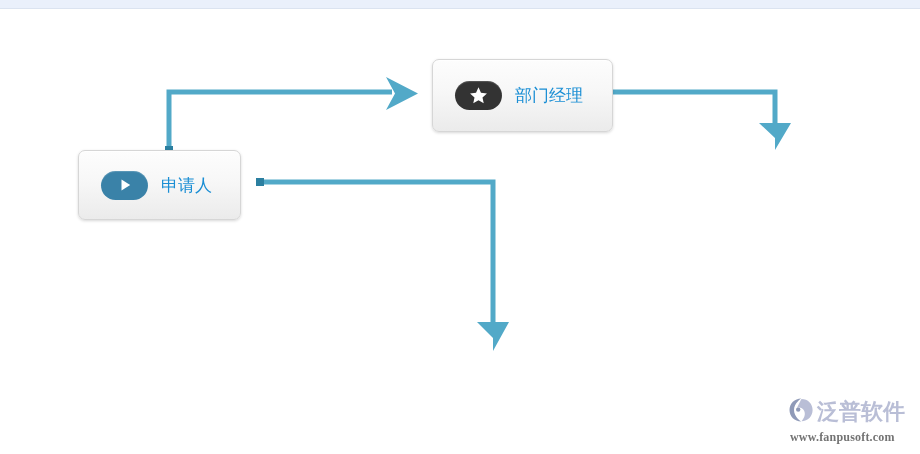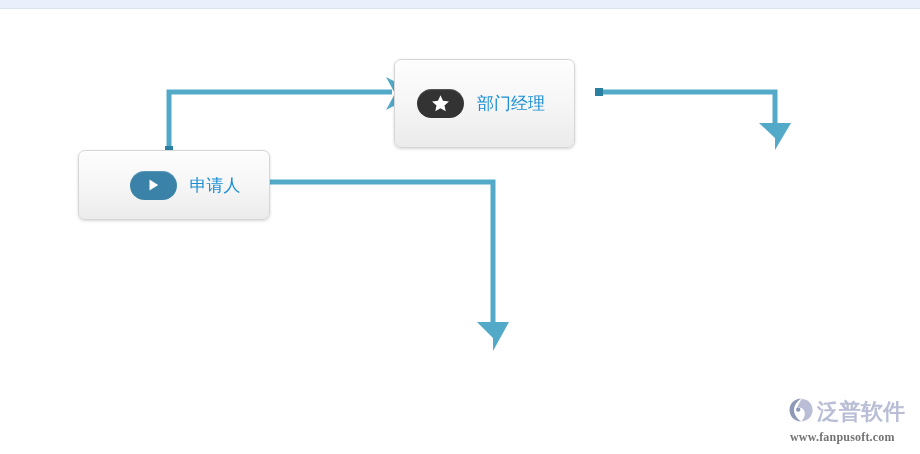--- a/index.html
+++ b/index.html
@@ -87,22 +87,22 @@
     line-height: 1;
     white-space: nowrap;
     font-family: "DejaVu Sans", "Liberation Sans", sans-serif;
   }
   .node-label.latin {
     font-family: "Liberation Sans", "DejaVu Sans", sans-serif;
     font-size: 18px;
   }
 
   
-  #node-applicant   { left: 78px;  top: 150px; width: 192px; height: 70px; justify-content: center; }
-  #node-deptmgr     { left: 394px; top: 59px;  width: 181px; height: 89px; }
+  #node-applicant   { left: 78px;  top: 150px; width: 163px; height: 70px; }
+  #node-deptmgr     { left: 432px; top: 59px;  width: 181px; height: 73px; }
   #node-gmapprove   { left: 684px; top: 150px; width: 181px; height: 71px; }
   #node-newnode4    { left: 403px; top: 351px; width: 181px; height: 64px; }
 
   
   .watermark {
     position: absolute;
     left: 788px;
     top: 398px;
     width: 126px;
     height: 50px;

